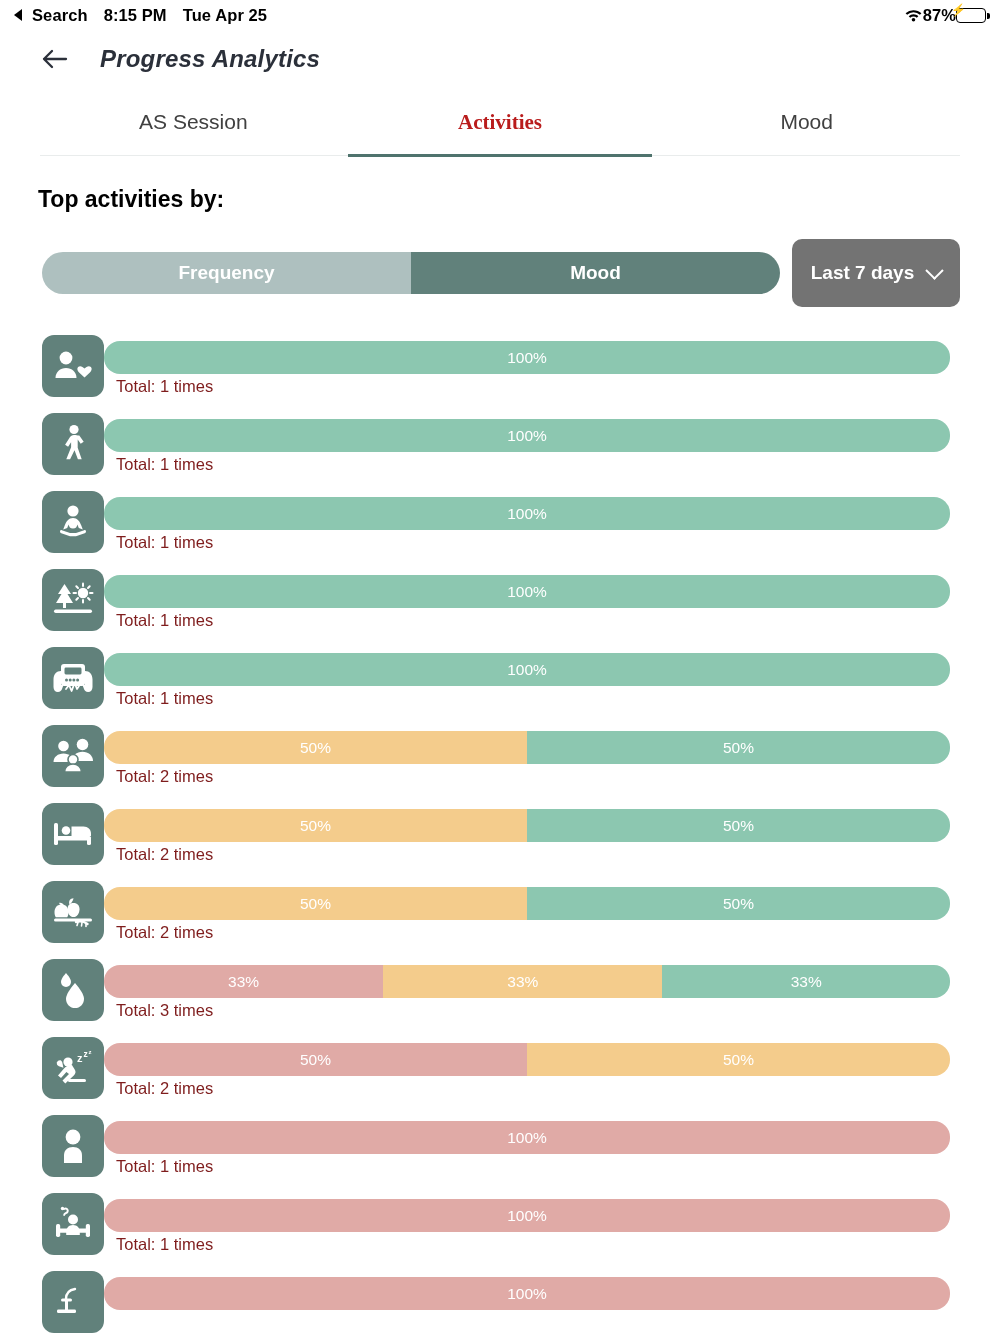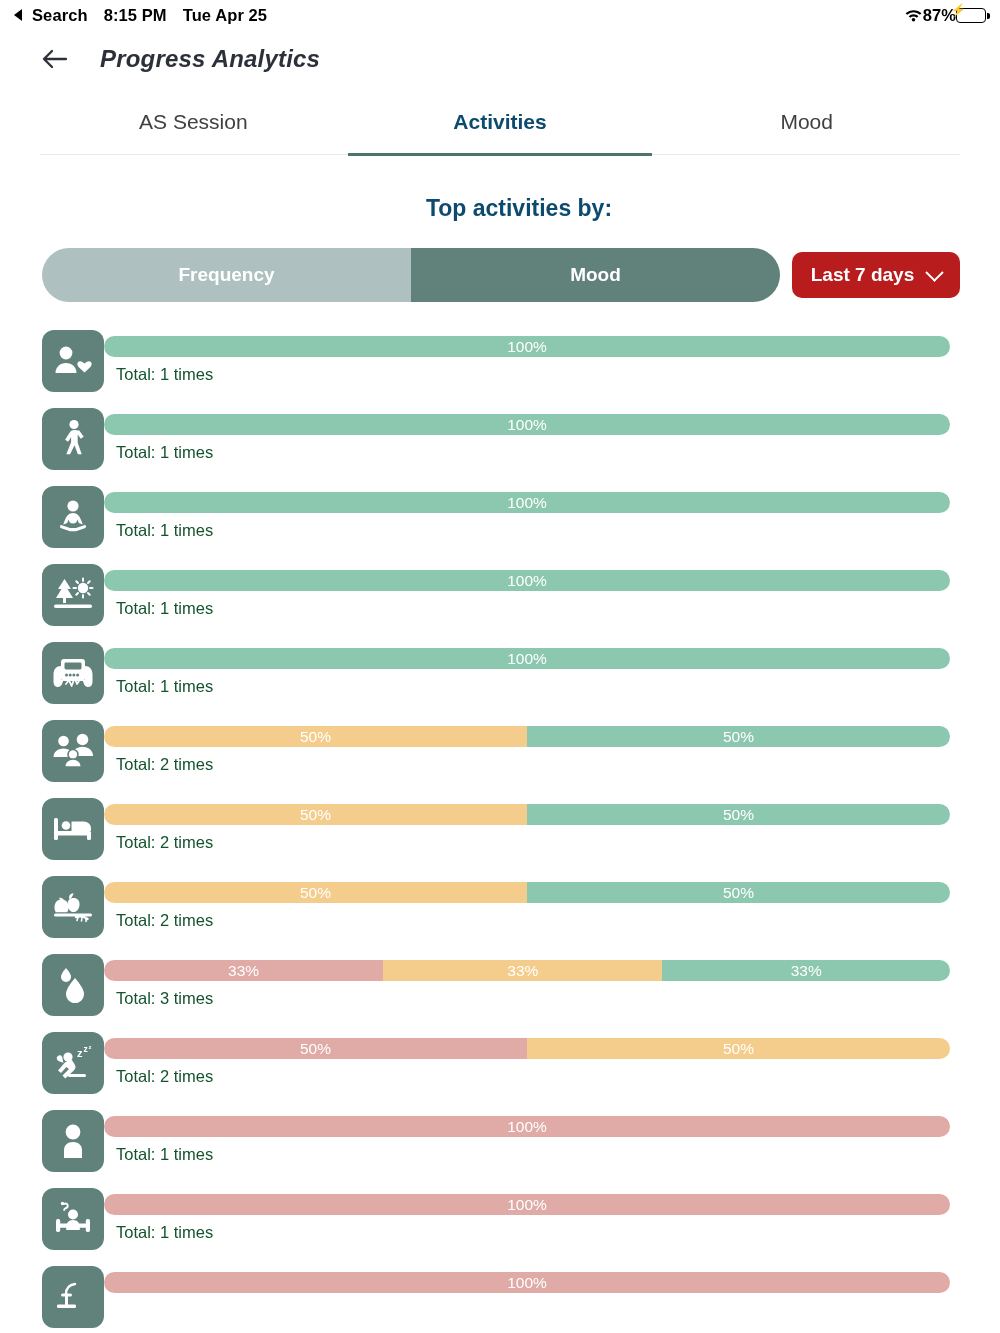--- a/index.html
+++ b/index.html
@@ -98,73 +98,73 @@
   .tab {
     flex: 1;
     text-align: center;
     padding: 12px 0 20px 0;
     font-size: 21px;
     color: #404040;
     cursor: pointer;
     position: relative;
   }
   .tab.active {
-    color: #0c4a6e;
+    color: #b91c1c;
     font-weight: 600;
+    font-family: Liberation Serif, serif;
   }
   .tab.active::after {
     content: "";
     position: absolute;
     left: 1px; right: 1px;
     bottom: -1.5px;
     height: 3px;
     background: #4f736d;
   }
 
   
   .section-title {
-    margin: 40px 0 0 38px;
+    margin: 30px 0 0 38px;
     font-size: 23px;
     font-weight: bold;
-    color: #0c4a6e;
-    text-align: center;
+    color: #000000;
   }
 
   
   .controls {
     display: flex;
     align-items: center;
     gap: 12px;
     margin: 26px 40px 0 42px;
   }
   .segmented {
     display: flex;
     flex: 1;
-    height: 54px;
+    height: 42px;
     border-radius: 27px;
     overflow: hidden;
   }
   .seg {
     flex: 1;
     display: flex;
     align-items: center;
     justify-content: center;
     font-size: 19px;
     font-weight: bold;
     color: #ffffff;
     cursor: pointer;
   }
   .seg.inactive { background: #aec0bf; }
   .seg.active   { background: #61817b; }
 
   .range-btn {
-    height: 46px;
+    height: 68px;
     min-width: 168px;
     border-radius: 10px;
-    background: #b91c1c;
+    background: #737373;
     color: #ffffff;
     font-size: 19px;
     font-weight: bold;
     display: flex;
     align-items: center;
     justify-content: center;
     gap: 14px;
     padding: 0 16px;
     cursor: pointer;
   }
@@ -192,42 +192,42 @@
     background: #61817b;
     border-radius: 12px;
     display: flex;
     align-items: center;
     justify-content: center;
   }
   .icon-tile svg { display: block; }
   .bar-wrap {
     position: absolute;
     left: 62px; right: 8px; top: 6px;
-    height: 21px;
+    height: 33px;
     display: flex;
     border-radius: 16px;
     overflow: hidden;
   }
   .seg-piece {
     display: flex;
     align-items: center;
     justify-content: center;
     font-size: 15.5px;
     color: #ffffff;
     font-weight: 500;
     min-width: 0;
     overflow: hidden;
     white-space: nowrap;
   }
   .total {
     position: absolute;
     left: 74px;
-    top: 35px;
+    top: 42px;
     font-size: 16.5px;
-    color: #14532d;
+    color: #7f1d1d;
   }
 </style>
 </head>
 <body>
 
 <div class="statusbar">
   <div class="sb-left">
     <span class="sb-back-caret"></span>
     <span>Search</span>
     <span>8:15 PM</span>

